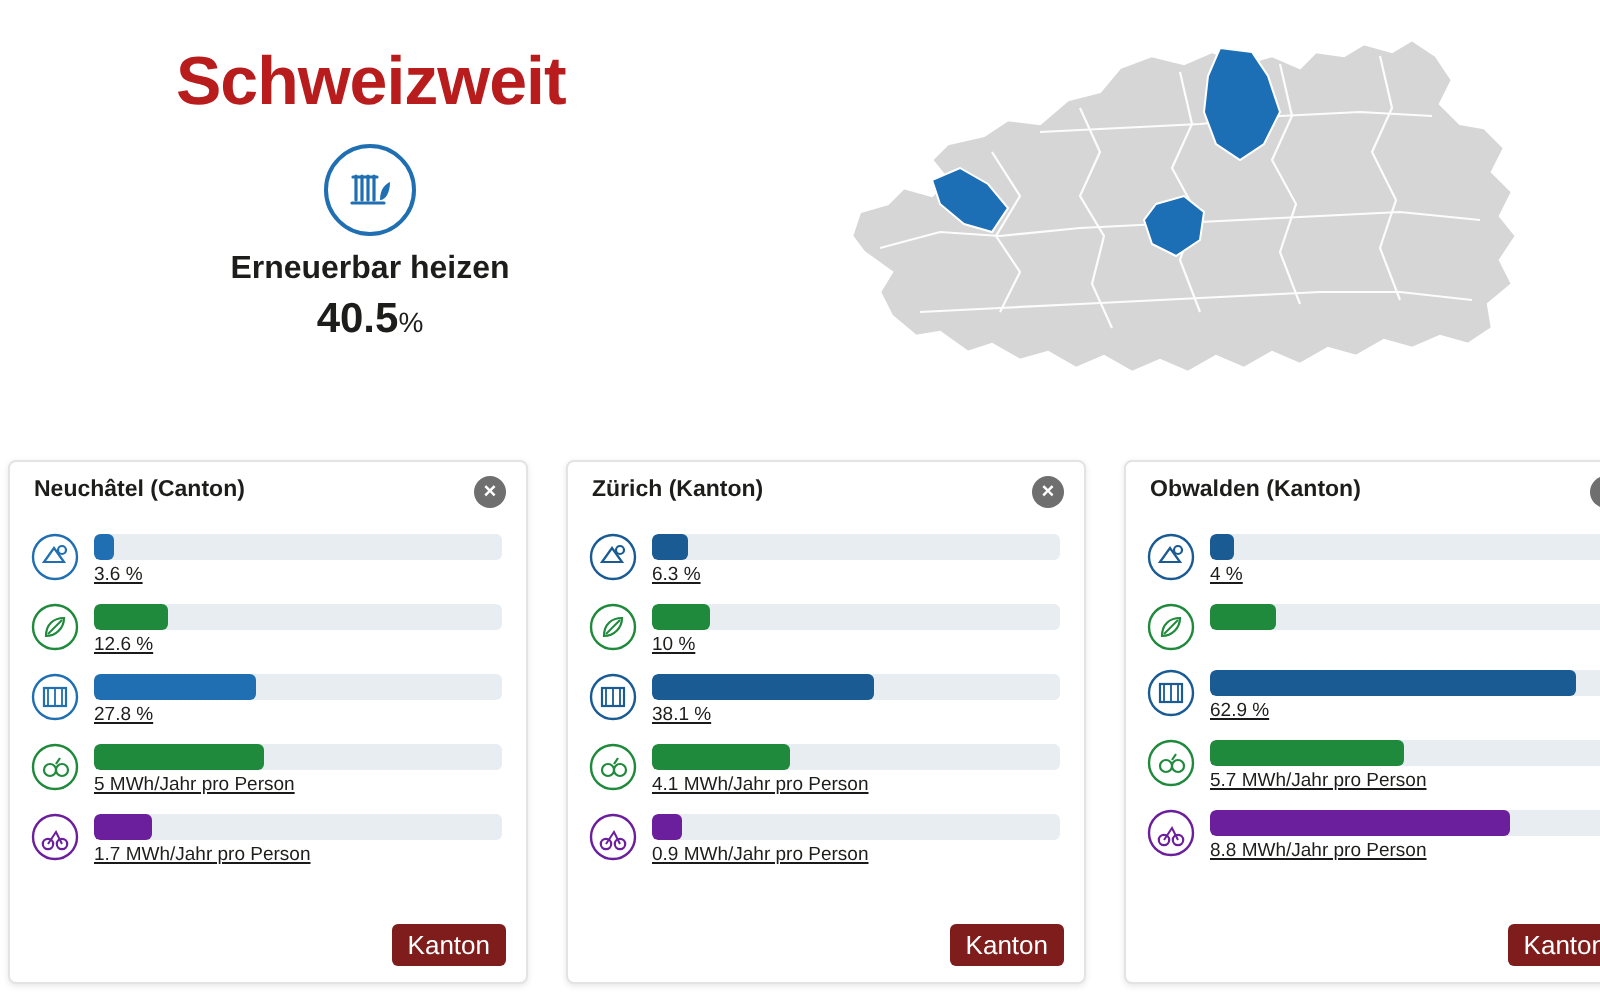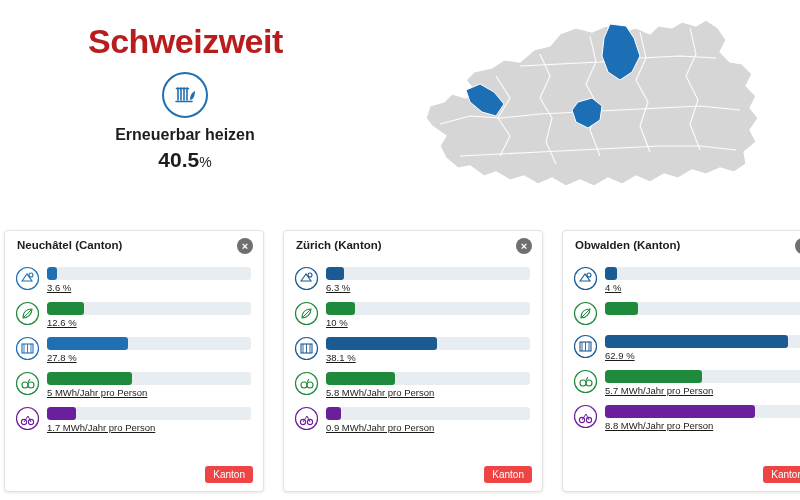--- a/index.html
+++ b/index.html
@@ -77,22 +77,22 @@
     height:13px; width:100%;
     background:#e8edf1; border-radius:3px; overflow:hidden;
   }
   .fill { height:13px; border-radius:3px; }
   .row-val {
     font-size:9.5px; color:#1d1d1b; margin-top:2px;
   }
 
   .kanton-badge {
     position:absolute; right:10px; bottom:8px;
-    background:#ef4444; color:#fff;
-    font-size:10px; border-radius:3px;
+    background:#7f1d1d; color:#fff;
+    font-size:13px; border-radius:3px;
     padding:3px 8px;
     cursor:pointer;
   }
 </style>
 </head>
 <body>
 
 <div class="top">
 
   <div class="headline">Schweizweit</div>
@@ -294,21 +294,21 @@
               <circle cx="12.5" cy="12.5" r="11" fill="none" stroke="#1f8a3b" stroke-width="1.2"></circle>
               <circle cx="10" cy="14" r="3" fill="none" stroke="#1f8a3b" stroke-width="1.1"></circle>
               <circle cx="16" cy="14" r="3" fill="none" stroke="#1f8a3b" stroke-width="1.1"></circle>
               <path d="M13 11 L15 8" stroke="#1f8a3b" stroke-width="1.1"></path>
             </svg>
         </span>
         <span class="bar-block">
           <span class="track" style="display:block">
             <span class="fill" style="display:block;width:34%;background:#1f8a3b"></span>
           </span>
-          <span class="row-val" style="display:block">5.8 MWh/Jahr pro Person</span>
+          <span class="row-val" style="display:block">4.1 MWh/Jahr pro Person</span>
         </span>
       </div>
       <div class="row">
         <span class="row-icon">
           <svg width="25" height="25" viewBox="0 0 25 25">
               <circle cx="12.5" cy="12.5" r="11" fill="none" stroke="#6b1f9c" stroke-width="1.2"></circle>
               <circle cx="9" cy="16" r="2.6" fill="none" stroke="#6b1f9c" stroke-width="1.1"></circle>
               <circle cx="16" cy="16" r="2.6" fill="none" stroke="#6b1f9c" stroke-width="1.1"></circle>
               <path d="M9 16 L13 10 L16 16" fill="none" stroke="#6b1f9c" stroke-width="1"></path>
             </svg>

